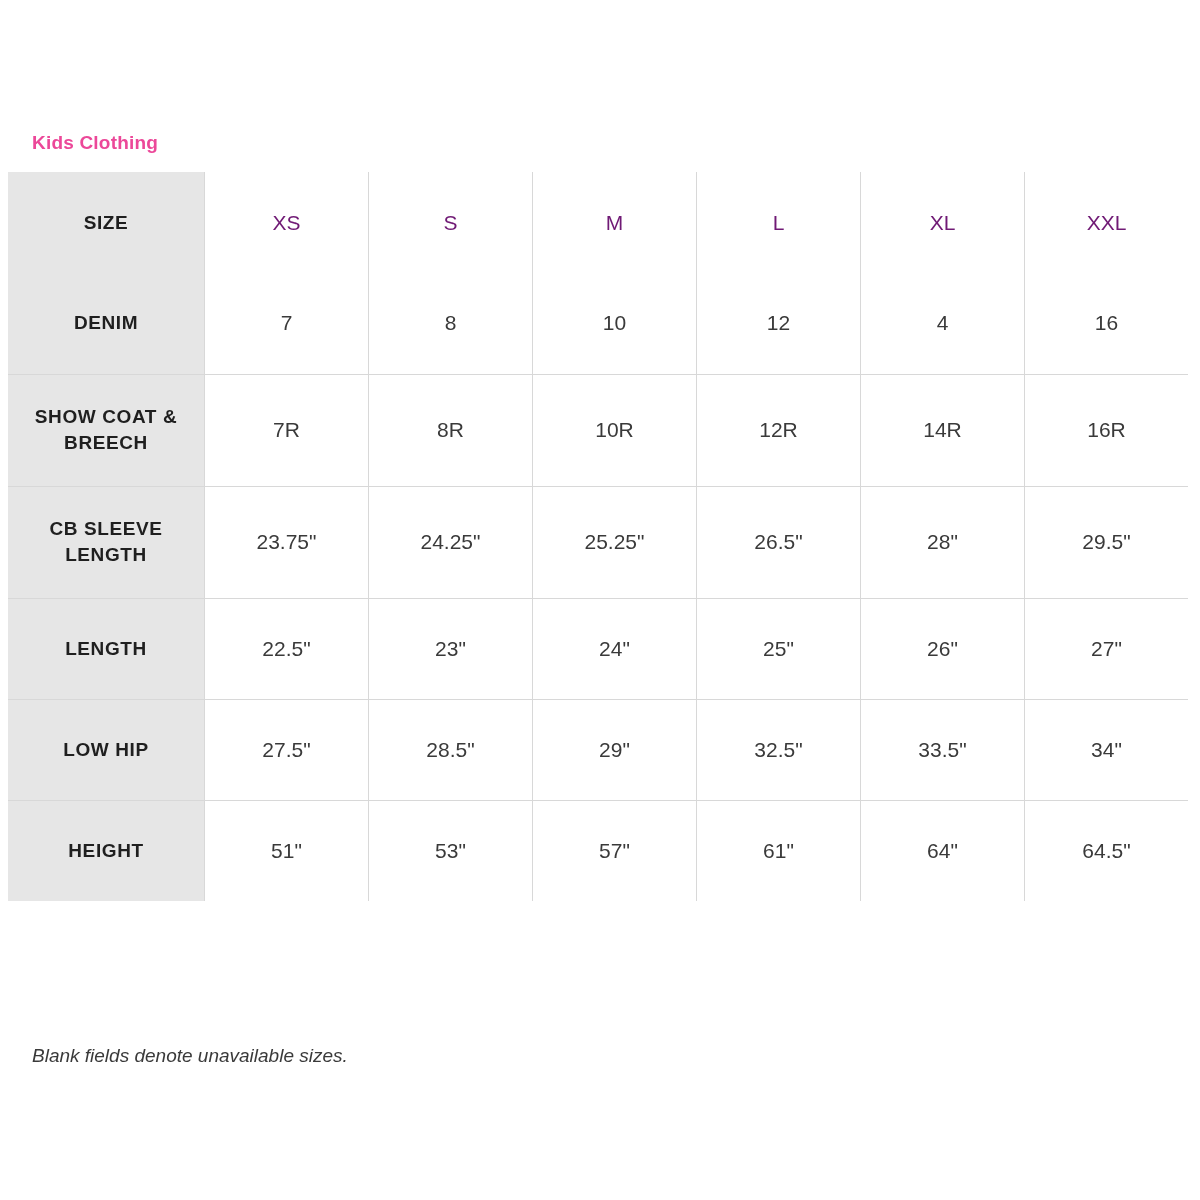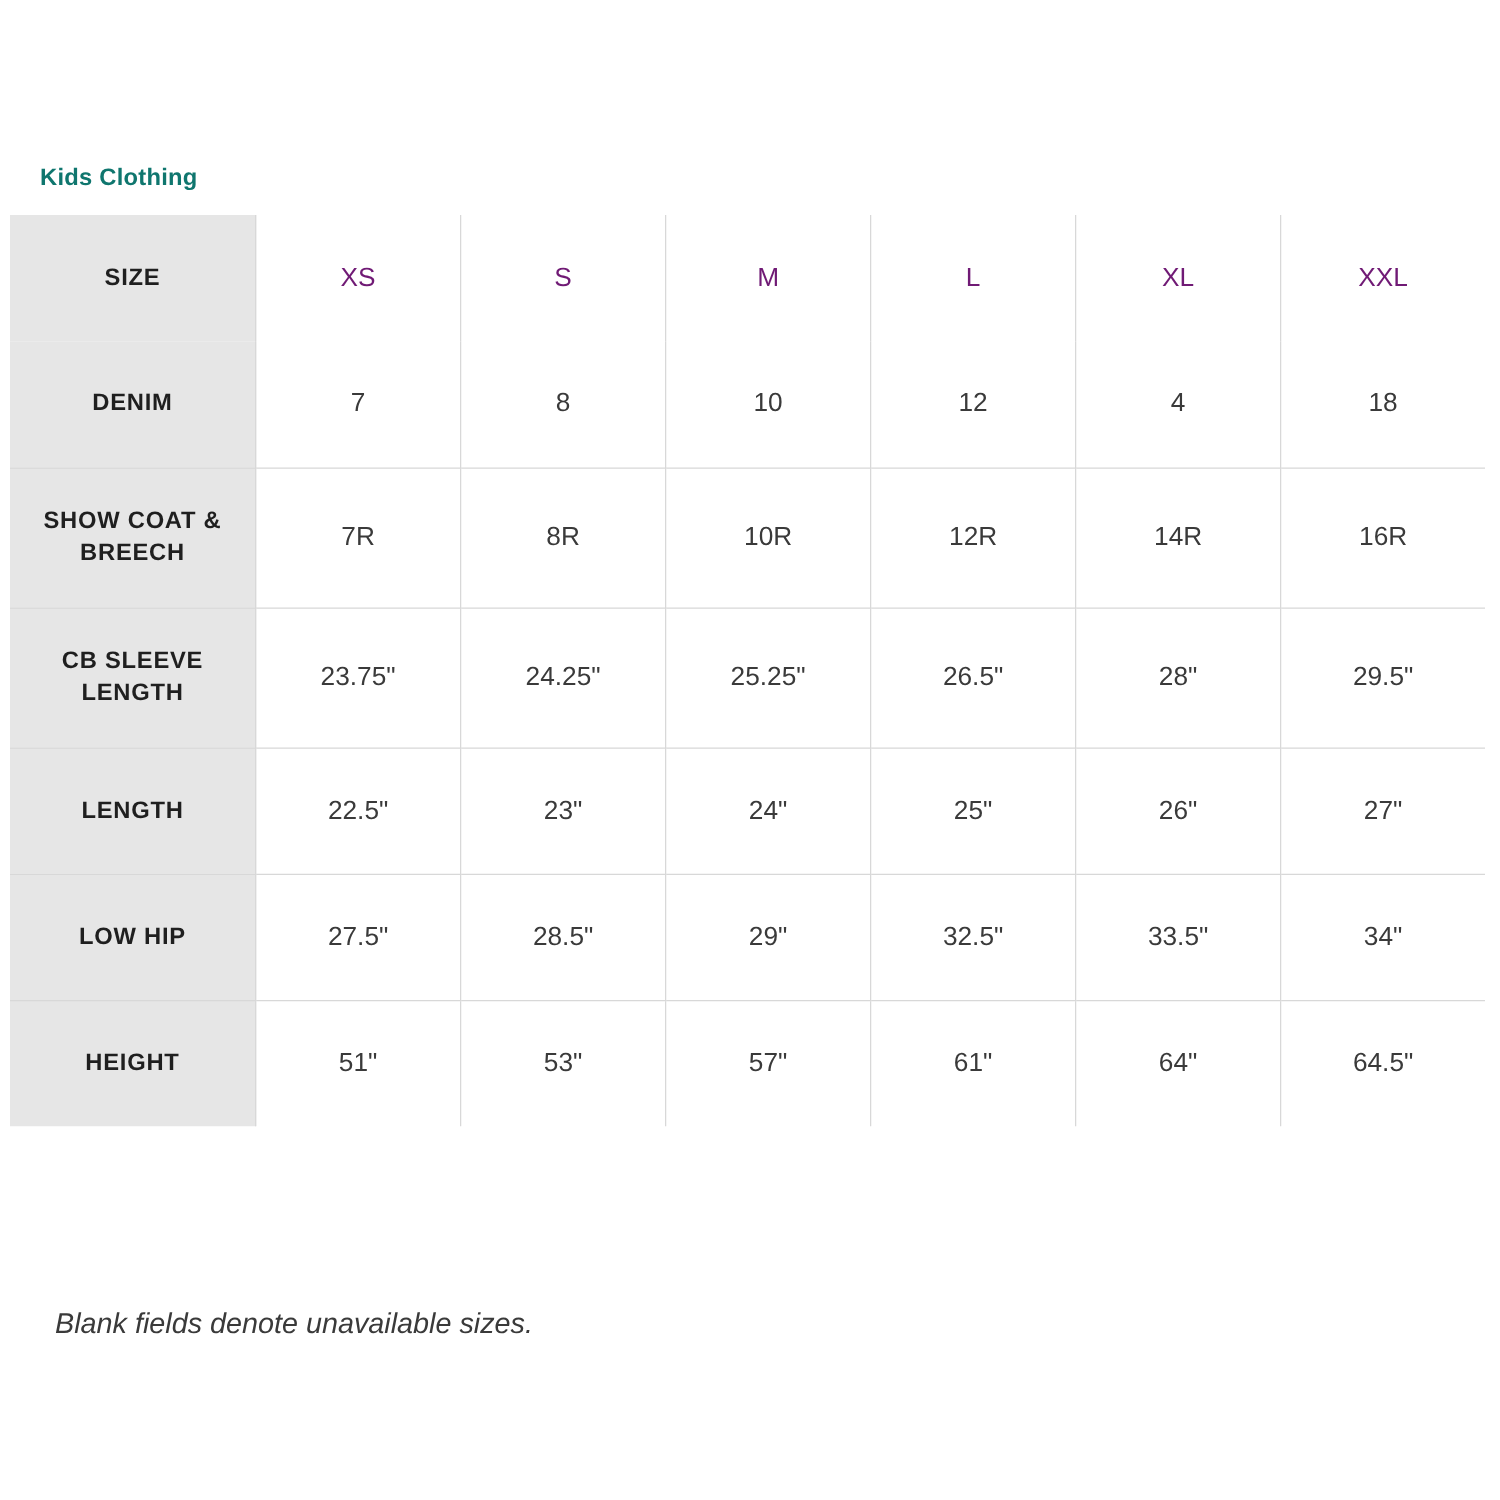--- a/index.html
+++ b/index.html
@@ -20,21 +20,21 @@
     height: 1200px;
     box-sizing: border-box;
   }
   .title {
     position: absolute;
     left: 32px;
     top: 132px;
     font-size: 19px;
     font-weight: bold;
     letter-spacing: 0.2px;
-    color: #0f766e;
+    color: #ec4899;
   }
   .table-wrap {
     position: absolute;
     left: 8px;
     top: 172px;
     width: 1176px;
   }
   table.size-chart {
     border-collapse: collapse;
     width: 1176px;
@@ -83,23 +83,23 @@
   table.size-chart tr:first-child td,
   table.size-chart tr:first-child th {
     border-top: none;
   }
   table.size-chart tr:last-child td,
   table.size-chart tr:last-child th {
     border-bottom: none;
   }
   .footnote {
     position: absolute;
-    left: 44px;
+    left: 32px;
     top: 1045px;
-    font-size: 23px;
+    font-size: 19px;
     font-style: italic;
     color: #3a3a3a;
   }
 </style>
 </head>
 <body>
 
 <div class="page">
 
   <div class="title">Kids Clothing</div>
@@ -119,21 +119,21 @@
       </thead>
       <tbody>
 
         <tr>
           <th class="rowhead">DENIM</th>
           <td class="value">7</td>
           <td class="value">8</td>
           <td class="value">10</td>
           <td class="value">12</td>
           <td class="value">4</td>
-          <td class="value">18</td>
+          <td class="value">16</td>
         </tr>
 
         <tr class="tall">
           <th class="rowhead">SHOW COAT &amp; BREECH</th>
           <td class="value">7R</td>
           <td class="value">8R</td>
           <td class="value">10R</td>
           <td class="value">12R</td>
           <td class="value">14R</td>
           <td class="value">16R</td>

